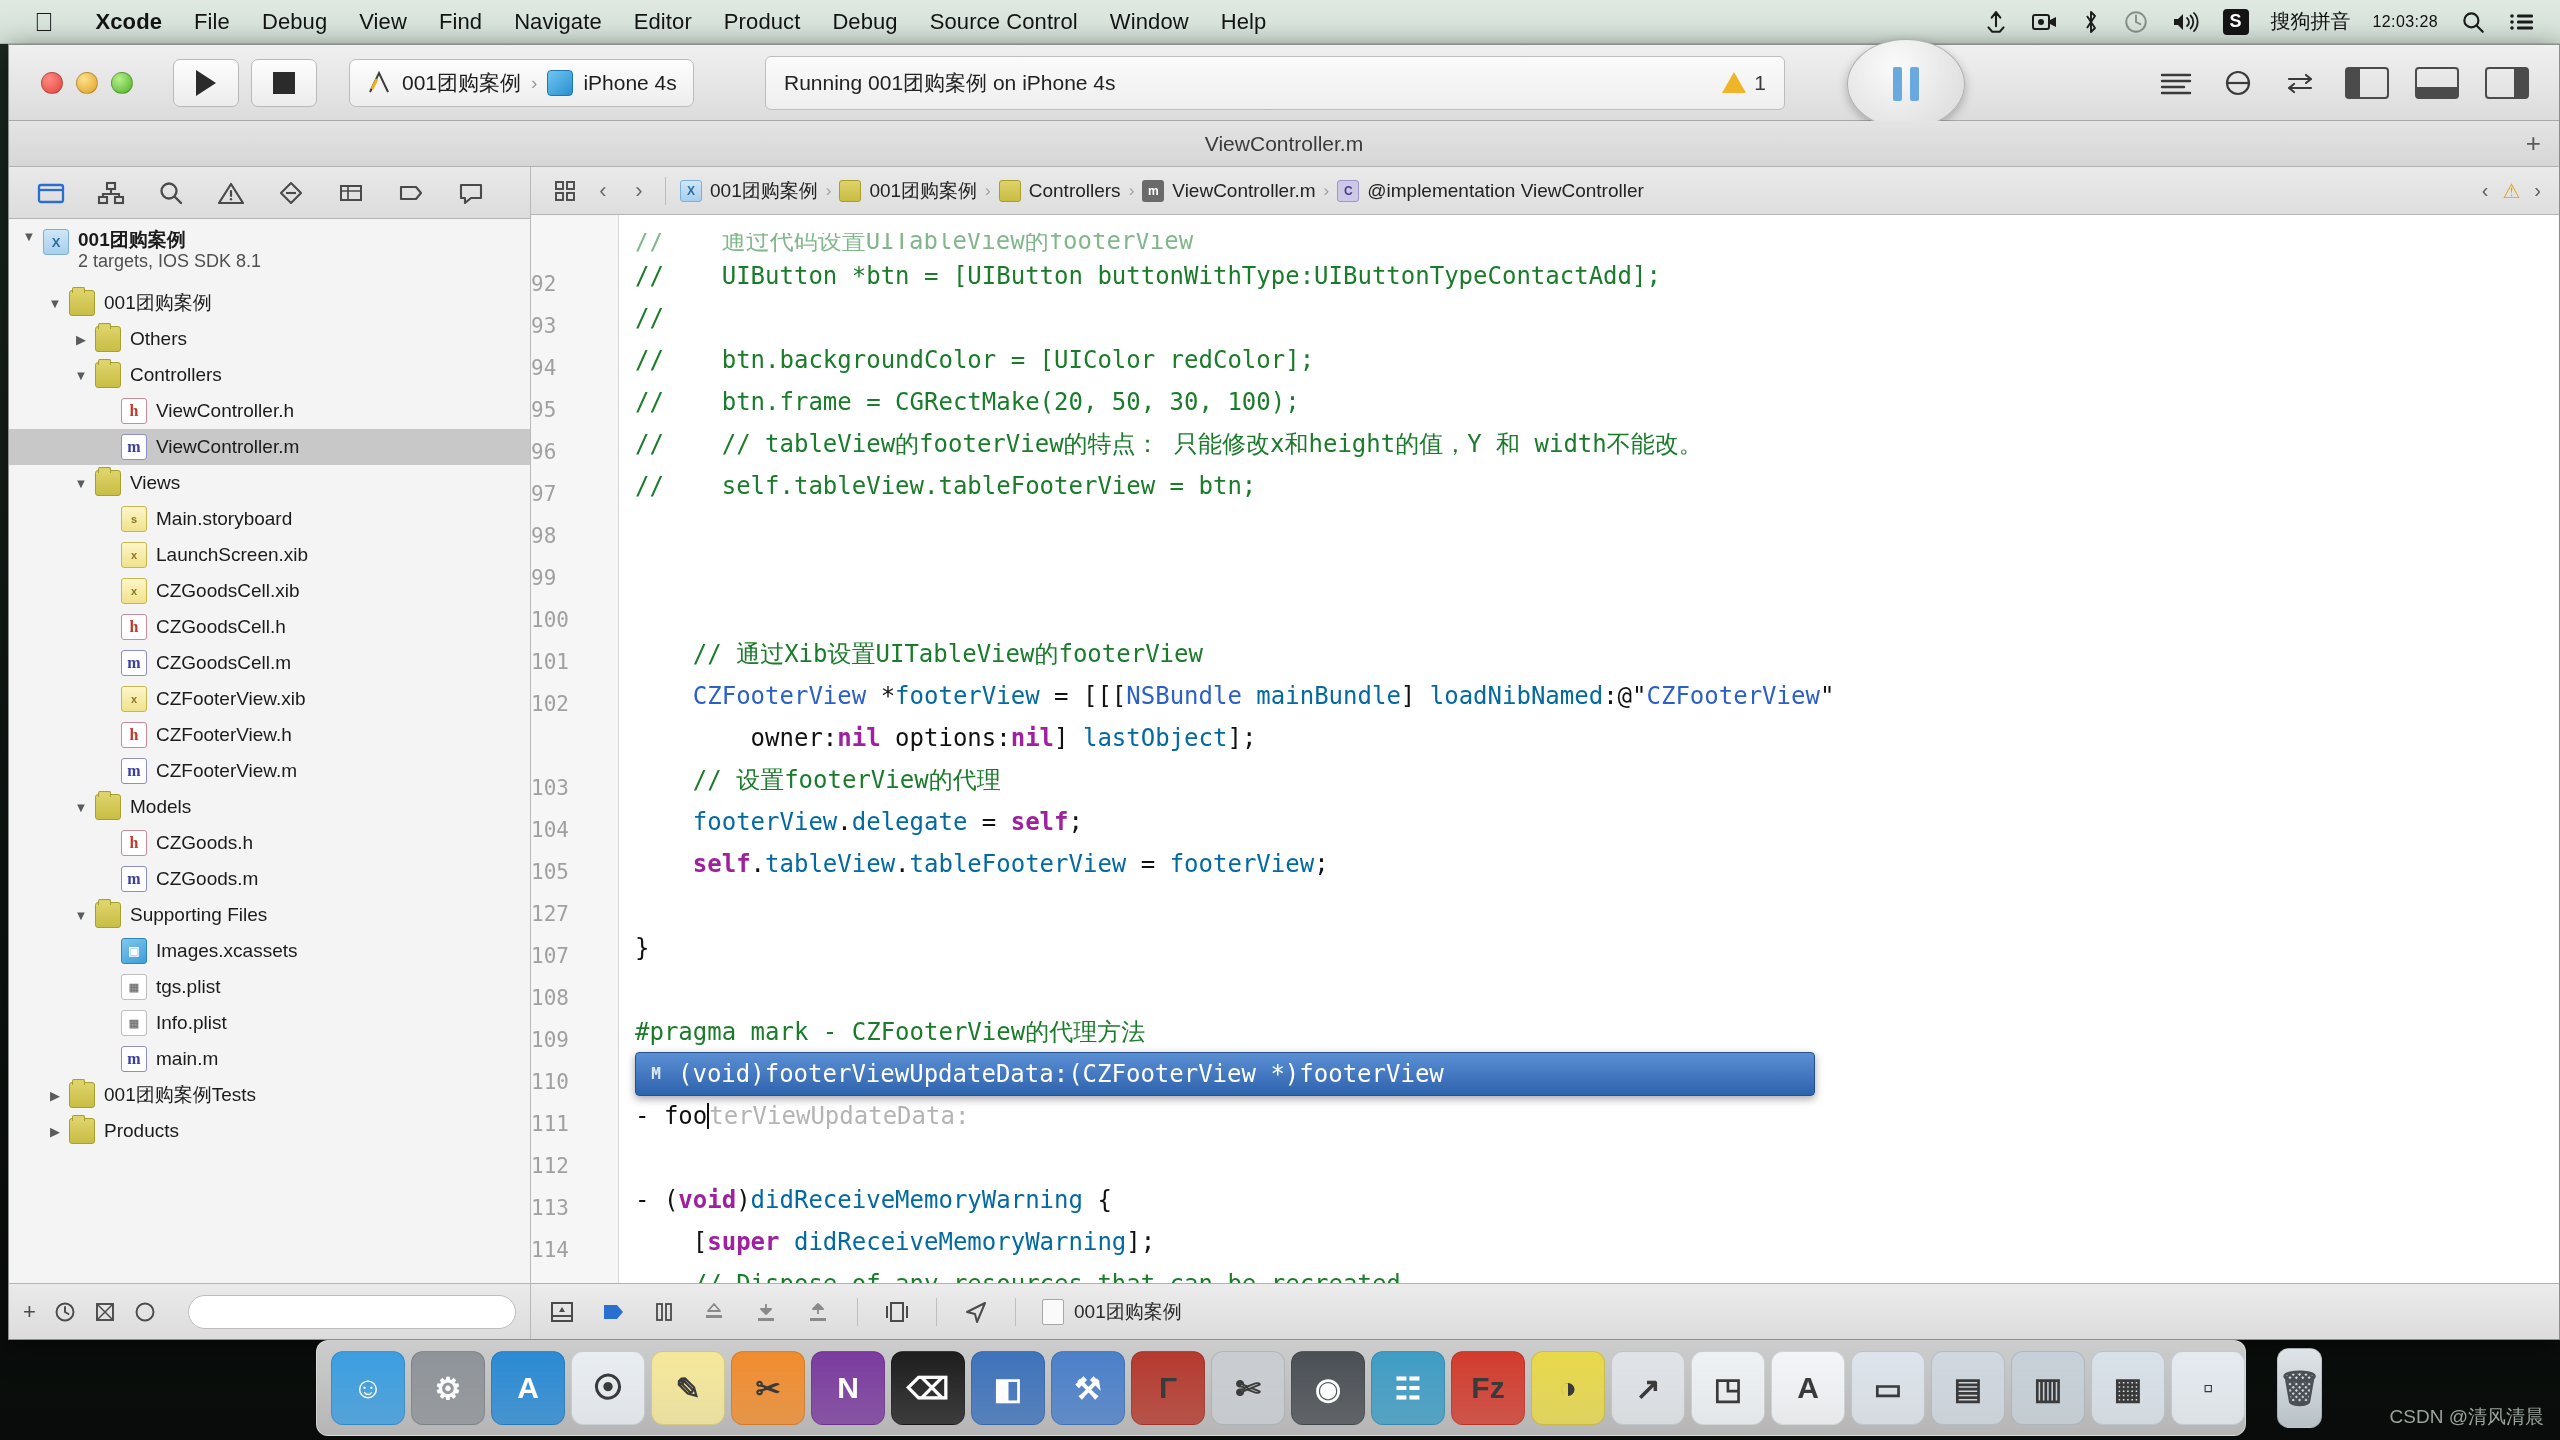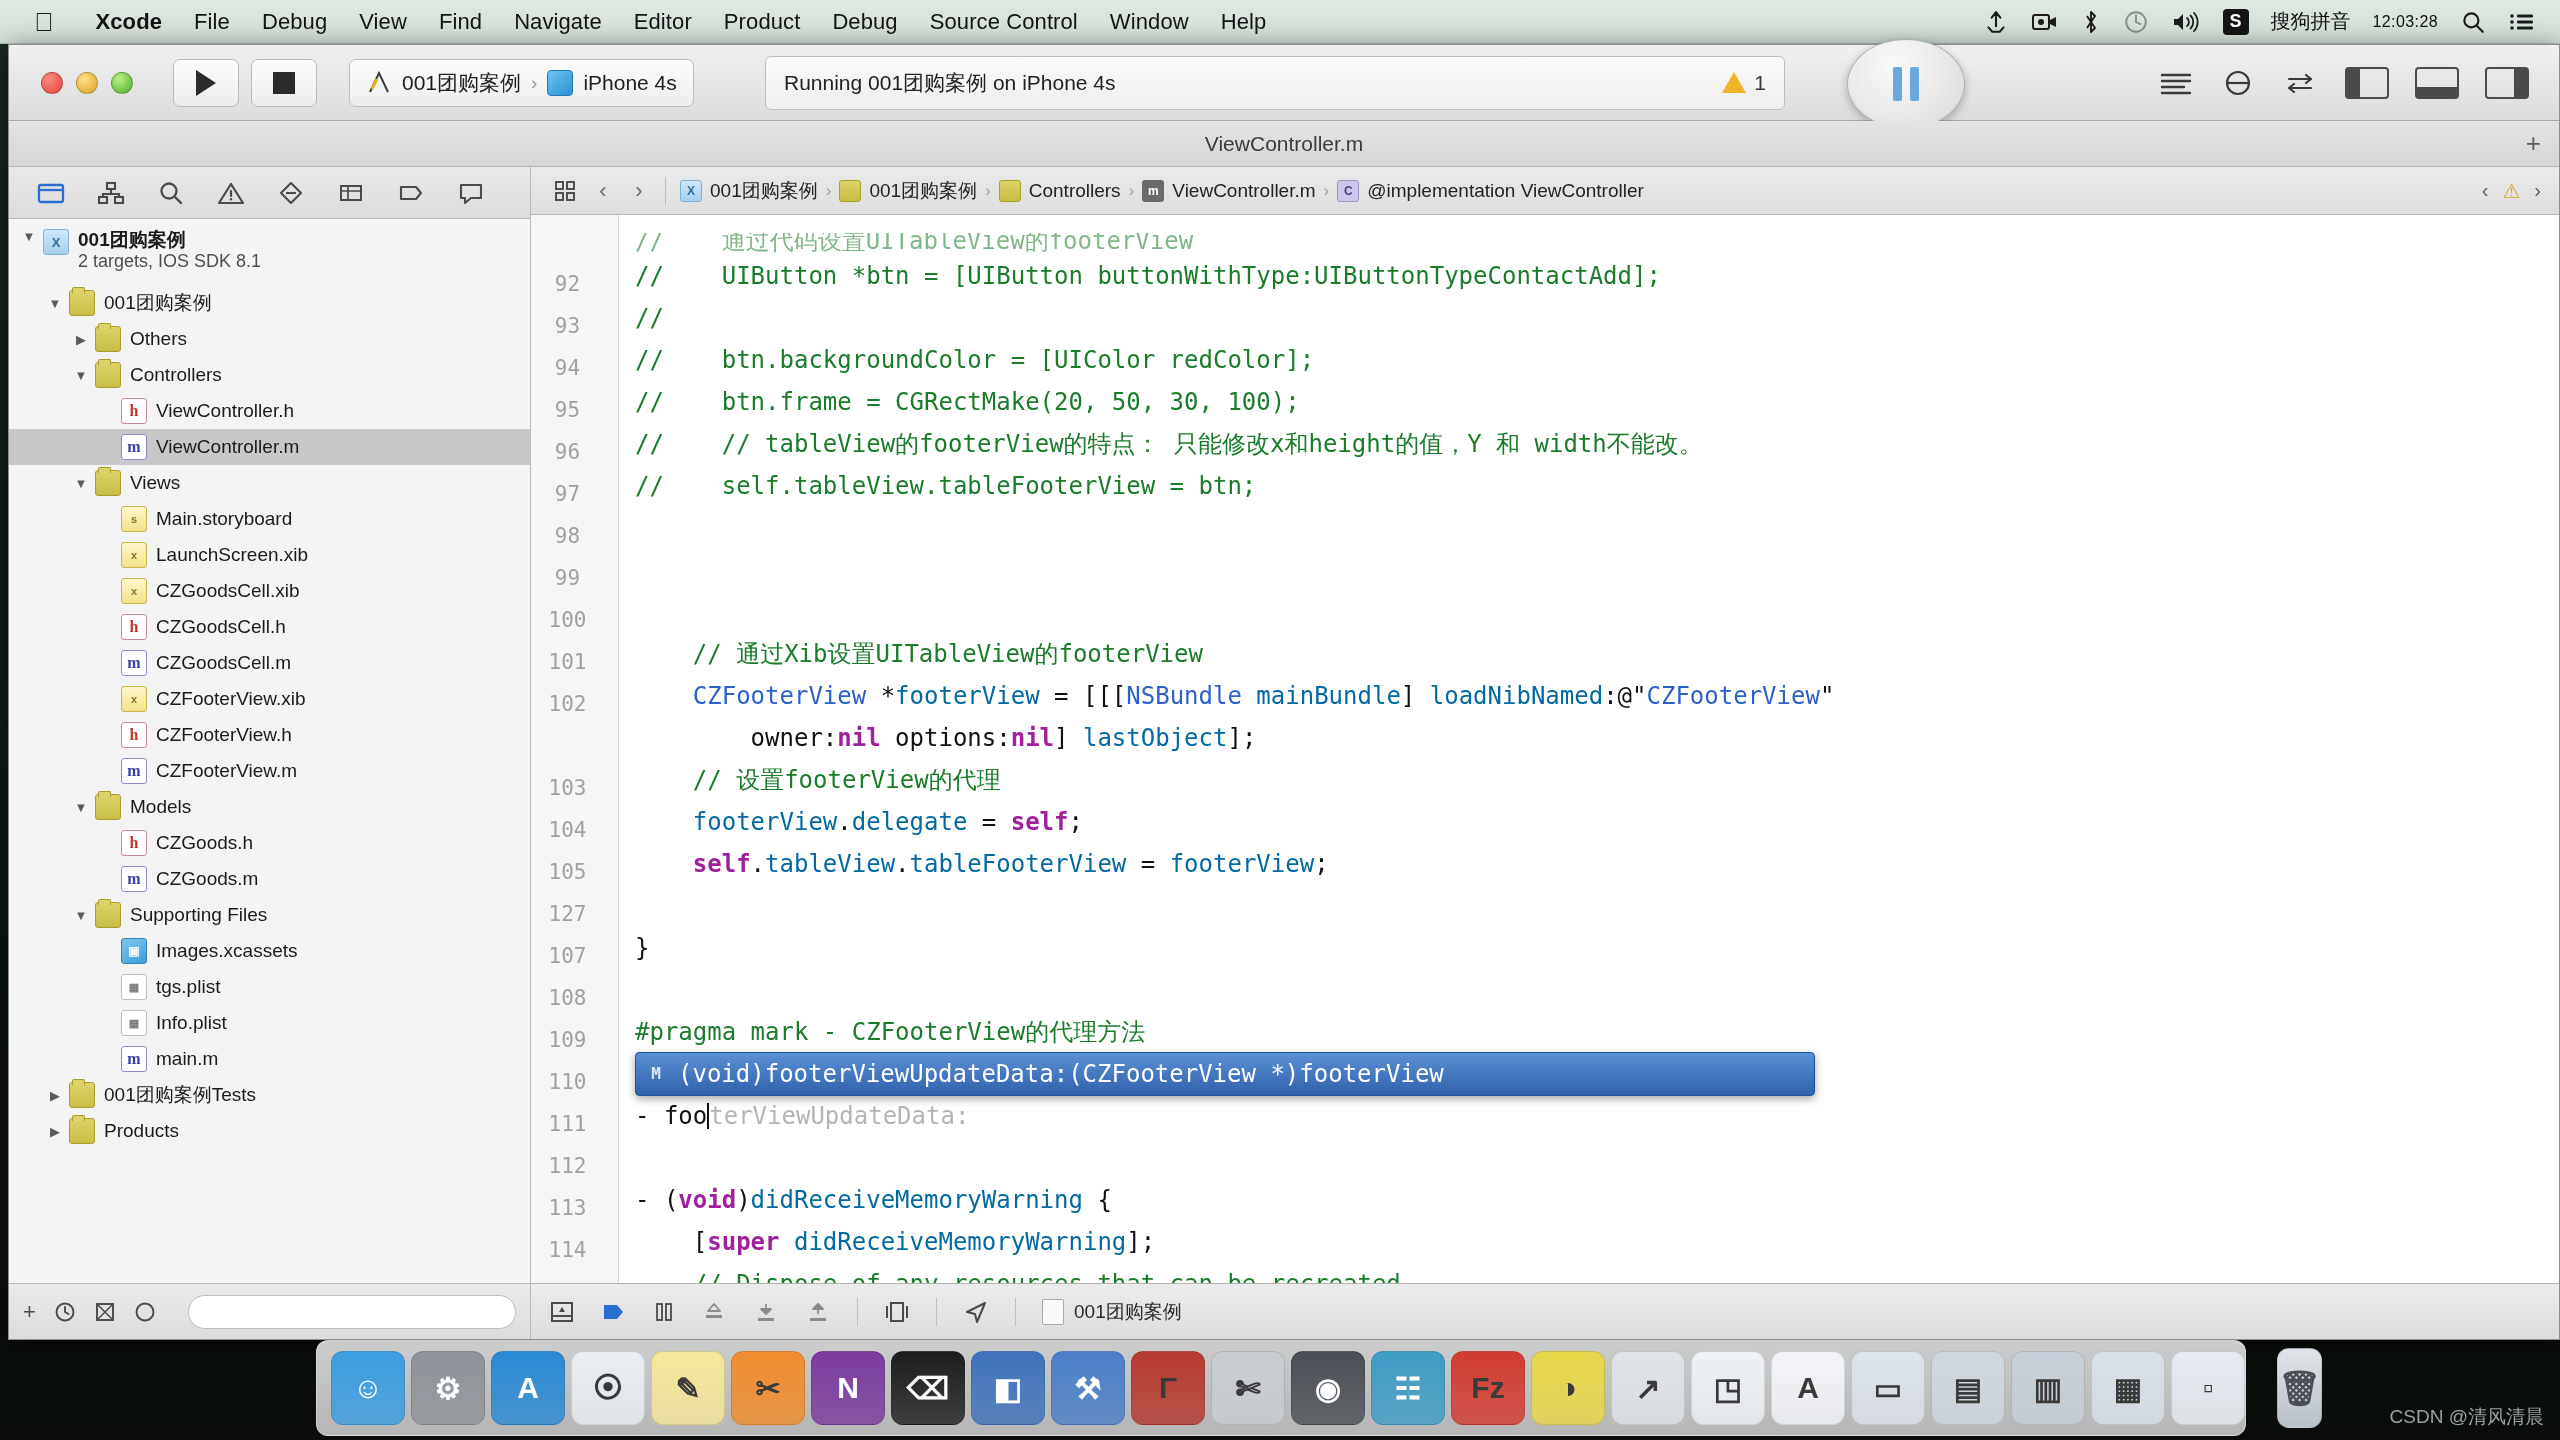--- a/index.html
+++ b/index.html
@@ -170,21 +170,21 @@
   .jb-sep { color: #9e9e9e; font-size: 17px; padding: 0 2px; }
   .jb-ci { width: 22px; height: 22px; border-radius: 3px; display:flex; align-items:center; justify-content:center; font-size: 12px; font-weight: bold; }
   .jb-right { margin-left: auto; display: flex; align-items: center; gap: 14px; padding-right: 4px; color: #5a5a5a; font-size: 20px; }
   .jb-warn { color: #e0a21a; }
 
   
   #code { flex: 1; display: flex; min-height: 0; position: relative; overflow: hidden; background: #fff; }
   #gutter {
     width: 88px; flex: 0 0 88px; background: #f6f6f6; border-right: 1px solid #d8d8d8;
     font-family: "DejaVu Sans Mono", monospace; font-size: 21px; color: #a0a0a0;
-    padding-top: 6px; text-align: center;
+    padding-top: 6px; text-align: left;
   }
   #gutter .gl { height: 42px; line-height: 42px; padding-right: 14px; }
   #codelines {
     flex: 1; padding-top: 18px; padding-left: 16px;
     font-family: "DejaVu Sans Mono", monospace; font-size: 24px; color: #111;
     white-space: pre; overflow: hidden; position: relative;
   }
   #codelines .cl { height: 42px; line-height: 42px; }
   .cmt { color: #1a7c2a; }
   .kw  { color: #a020a0; font-weight: bold; }

